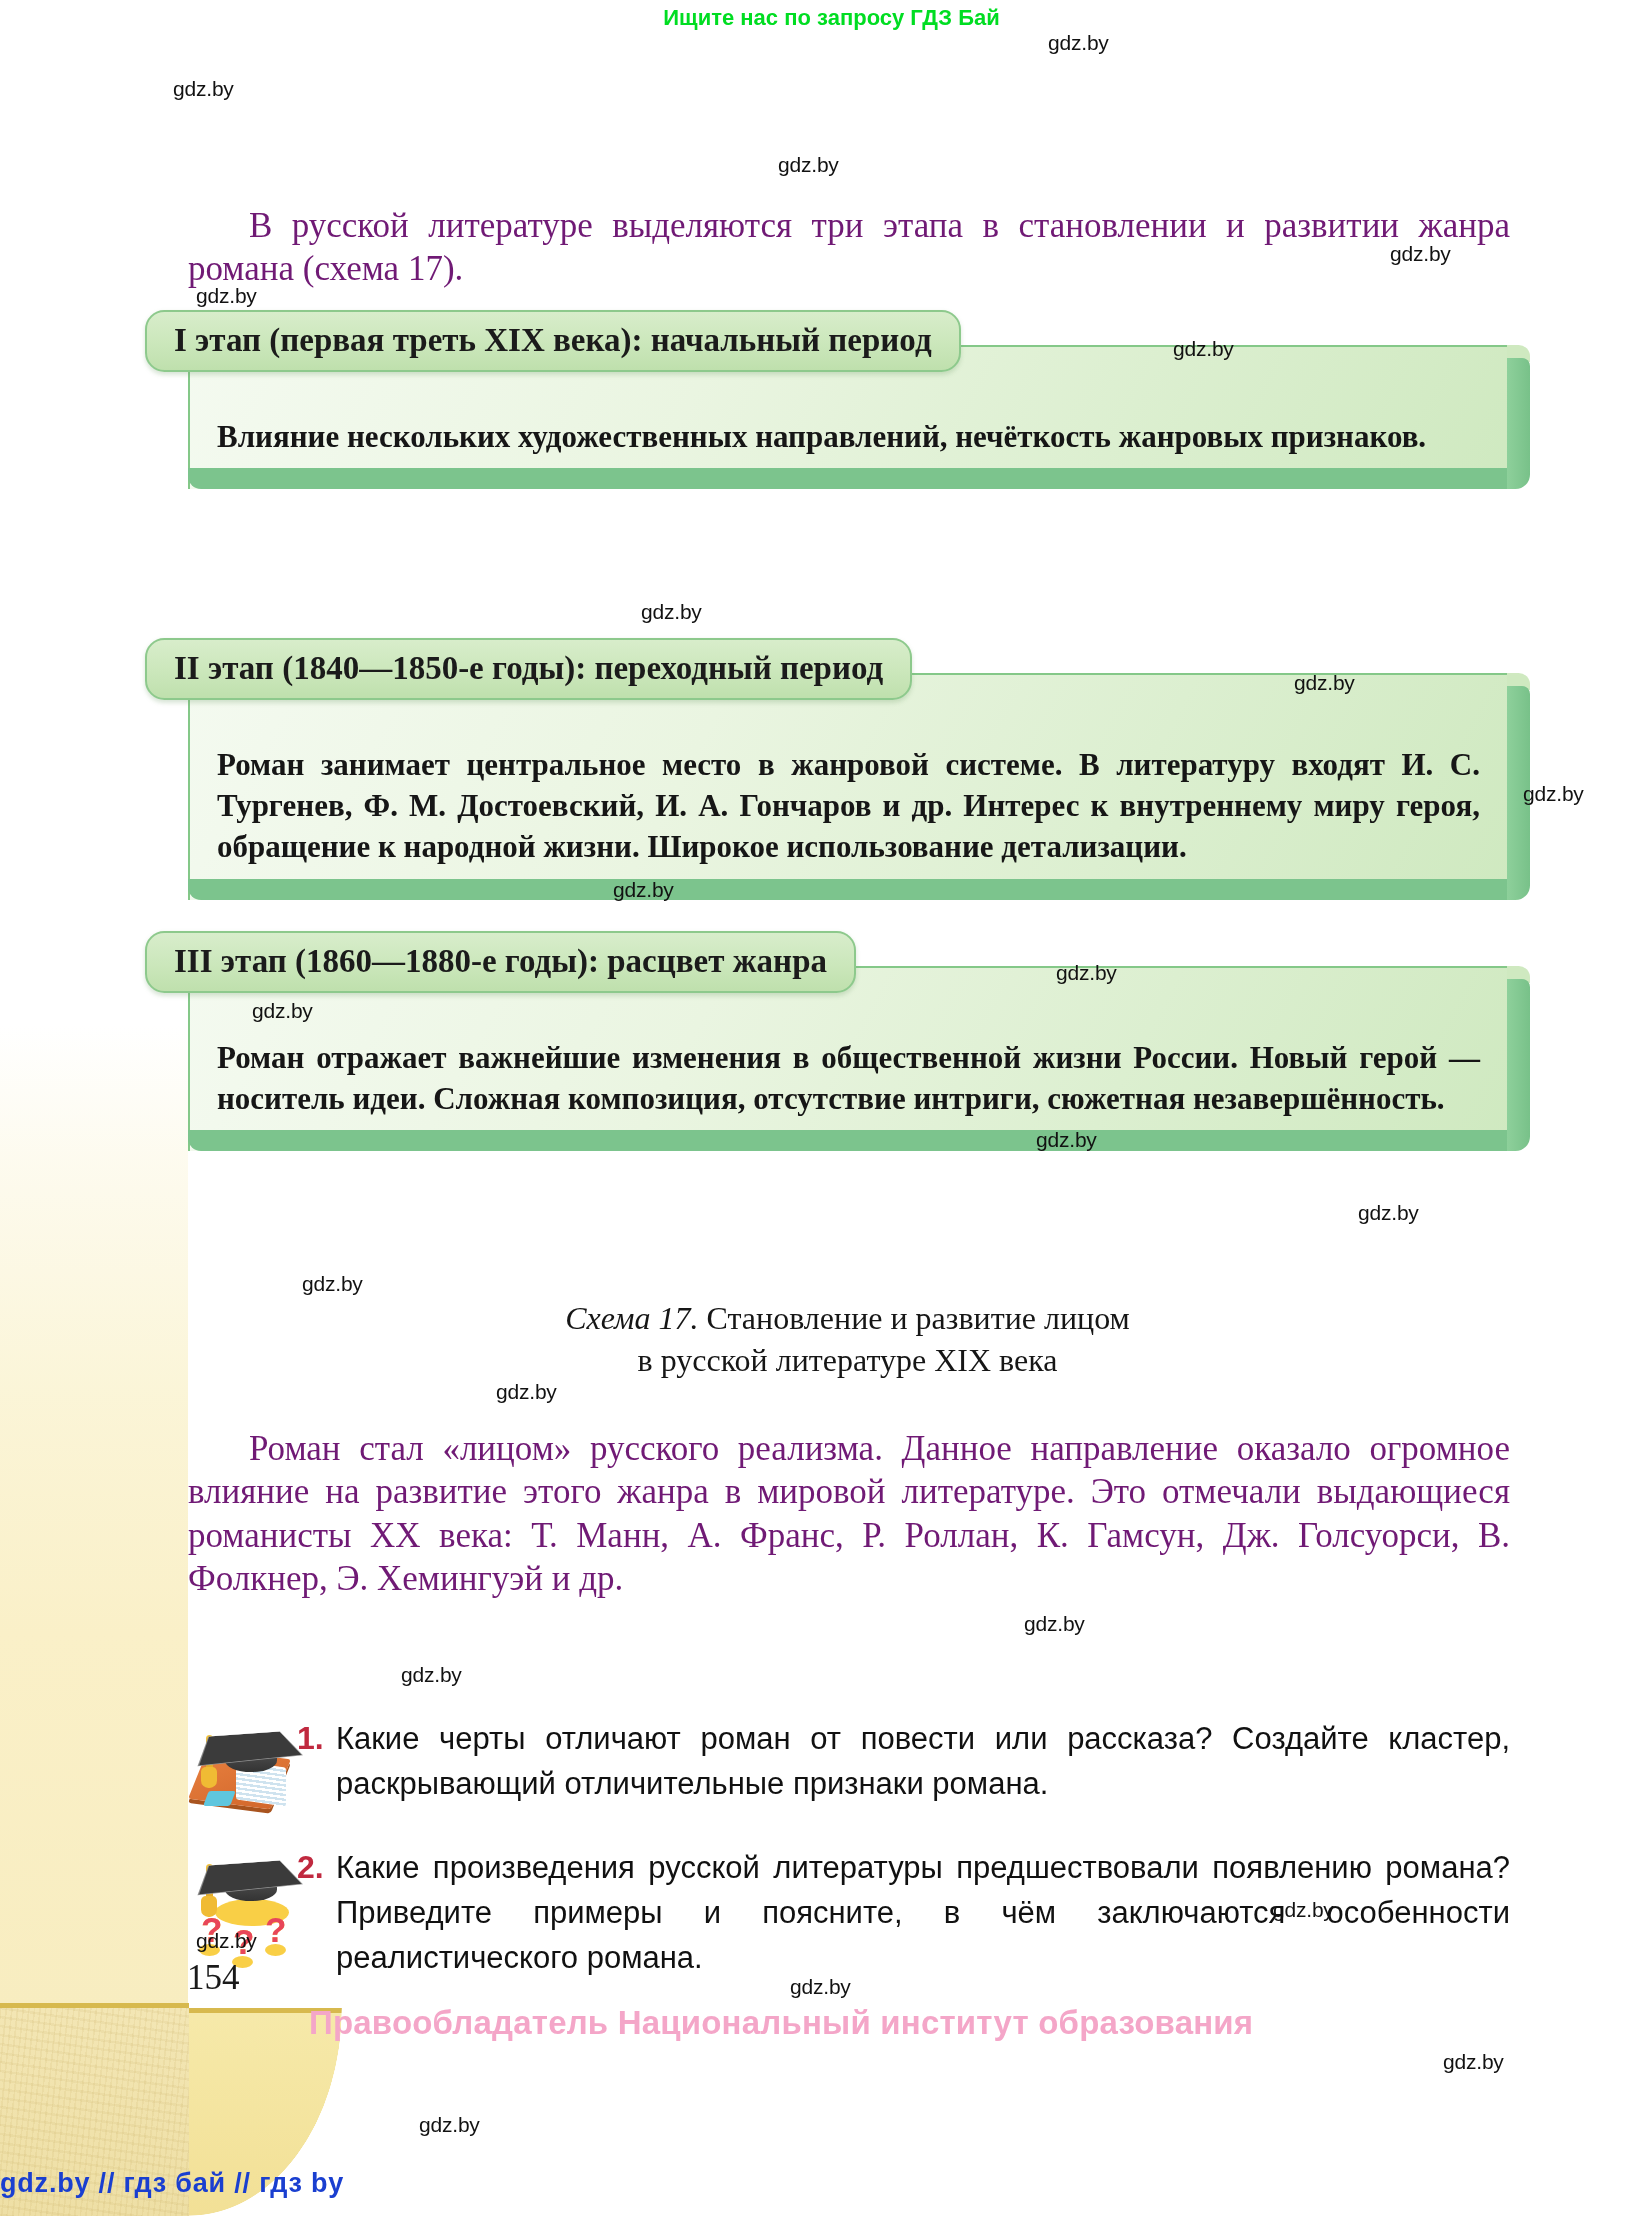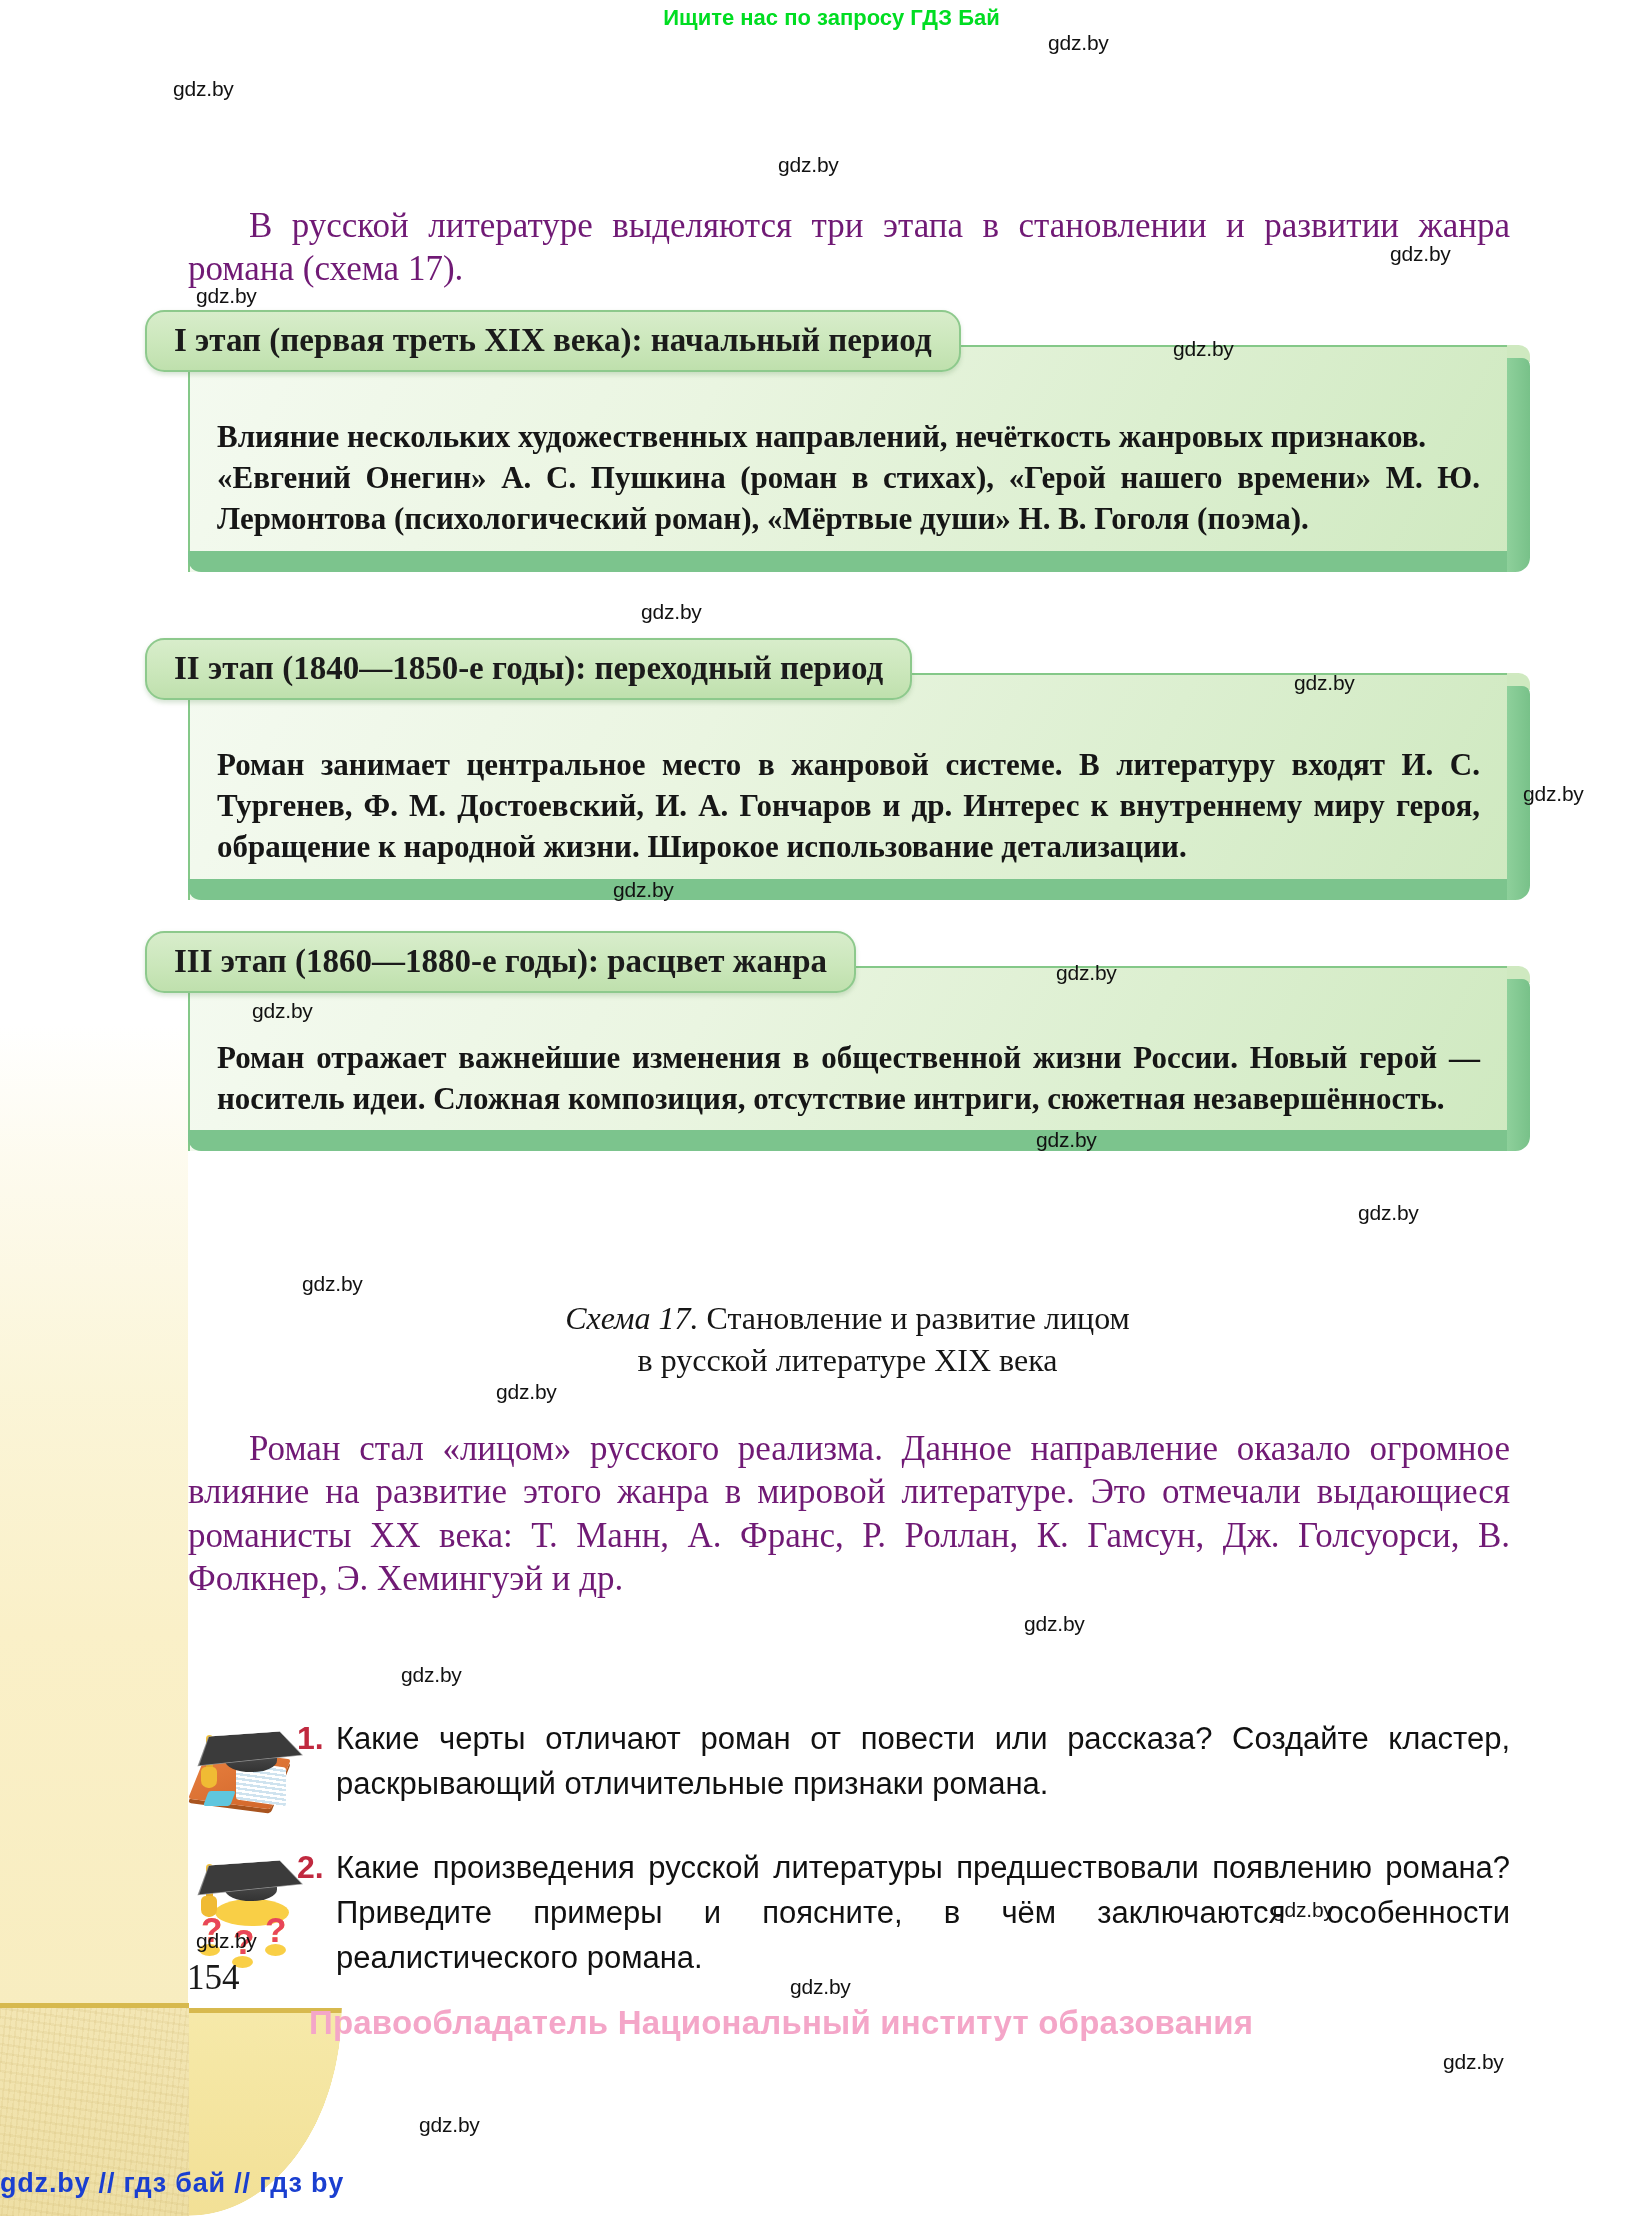--- a/index.html
+++ b/index.html
@@ -217,21 +217,20 @@
 
 <div class="para lead" style="left:188px;top:204px;width:1322px;">В русской литературе выделяются три этапа в становлении и развитии жанра романа (схема 17).</div>
 
 <div class="stage" style="top:345px;">
   <div class="stage-body">
     <div class="stage-top-nub"></div>
     <div class="stage-right-fold"></div>
     <div class="stage-head">I этап (первая треть XIX века): начальный период</div>
     <div class="stage-text">
       <p>Влияние нескольких художественных направлений, нечёткость жанровых признаков.</p>
-      <p>«Евгений Онегин» А. С. Пушкина (роман в стихах), «Герой нашего времени» М. Ю. Лермонтова (психологический роман), «Мёртвые души» Н. В. Гоголя (поэма).</p>
     </div>
   </div>
 </div>
 
 <div class="stage" style="top:673px;">
   <div class="stage-body">
     <div class="stage-top-nub"></div>
     <div class="stage-right-fold"></div>
     <div class="stage-head">II этап (1840—1850-е годы): переходный период</div>
     <div class="stage-text">

